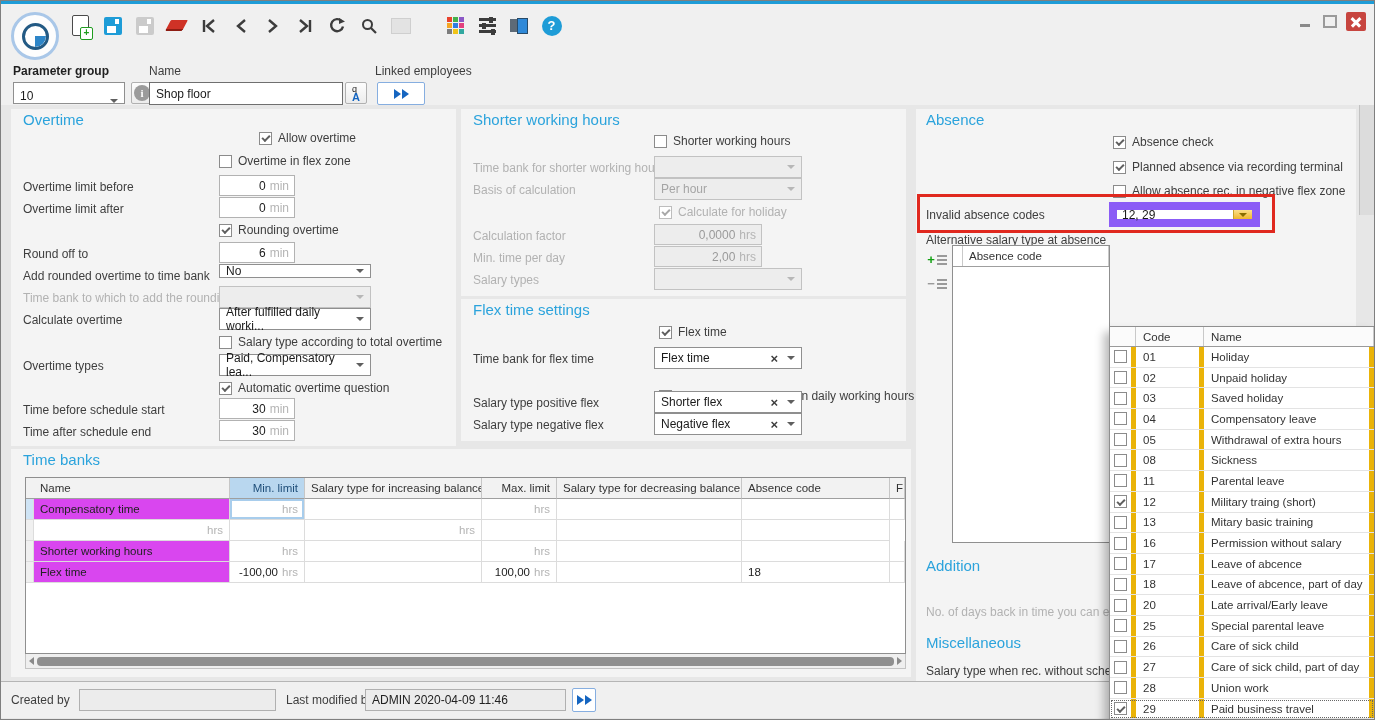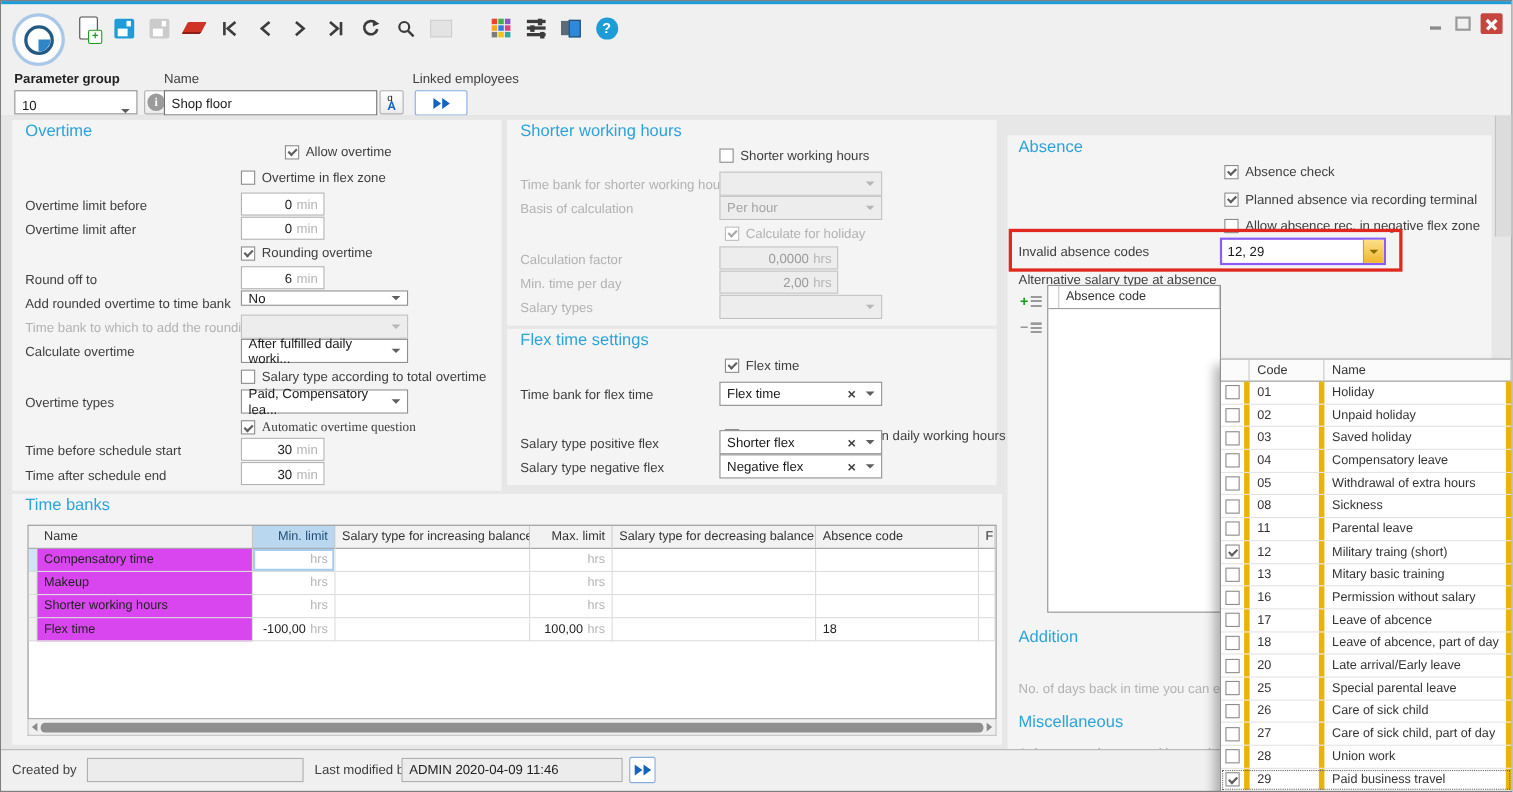--- a/index.html
+++ b/index.html
@@ -67,21 +67,21 @@
   .panel{position:absolute;background:#f4f4f4;}
   .hdr{position:absolute;font-size:15px;color:#2ba3dc;white-space:nowrap;}
   .cbrow{position:absolute;display:flex;align-items:center;gap:6px;font-size:12px;color:#3e3e3e;white-space:nowrap;}
   .cbrow.dis{color:#b2b2b2;}
   .cb{width:13px;height:13px;border:1px solid #8b8b8b;background:#fff;box-sizing:border-box;position:relative;flex:none;}
   .cb.on::after{content:"";position:absolute;left:2px;top:2.5px;width:6px;height:3px;border-left:2px solid #5f5f5f;border-bottom:2px solid #5f5f5f;transform:rotate(-45deg);}
   .cb.dcb{border-color:#bdbdbd;}
   .cb.dcb.on::after{border-color:#a8a8a8;}
   
   .redbox{position:absolute;border:3px solid #e0281e;z-index:60;pointer-events:none;}
-  .focuscombo{border:2px solid #8b5cf6;padding-left:5px;}
+  .focuscombo{border:8px solid #8b5cf6;padding-left:5px;}
   .goldbtn{width:18px;height:100%;background:linear-gradient(#fce08a,#f0b62e);border-left:1px solid #caa22a;display:flex;align-items:center;justify-content:center;flex:none;}
   .goldbtn i{width:0;height:0;border-left:4px solid transparent;border-right:4px solid transparent;border-top:4px solid #8a6d00;}
   .alttable{position:absolute;background:#fff;border:1px solid #8f8f8f;box-sizing:border-box;}
   .althead{display:grid;grid-template-columns:10px 1fr;height:20px;border-bottom:1px solid #9f9f9f;font-size:11.5px;color:#333;}
   .althead div{border-right:1px solid #c9c9c9;display:flex;align-items:center;padding-left:6px;}
   .rowbtn{position:absolute;width:22px;height:18px;display:flex;align-items:center;justify-content:center;gap:2px;}
   .rowbtn .sign{font-size:13px;font-weight:bold;line-height:10px;}
   .rowbtn .lines{width:10px;height:11px;background:repeating-linear-gradient(#9a9a9a 0 2px,transparent 2px 4px);}
   .vscroll{position:absolute;background:#dcdcdc;border-left:1px solid #c2c2c2;}
   
@@ -297,21 +297,21 @@
       <div class="cbrow" style="left:208px;top:226px;">
           <span class="cb"></span>
           <span>Salary type according to total overtime</span>
         </div>
       <div class="lbl" style="left:12px;top:250px;">Overtime types</div>
       <div class="combo" style="left:208px;top:245px;width:152px;height:22px;">
           <span>Paid, Compensatory lea...</span>
           <span class="sp"></span>
           <span class="arr"></span>
         </div>
-      <div class="cbrow" style="left:208px;top:272px;font-family:Liberation Serif, serif;">
+      <div class="cbrow" style="left:208px;top:272px;">
           <span class="cb on"></span>
           <span>Automatic overtime question</span>
         </div>
       <div class="lbl" style="left:12px;top:294px;">Time before schedule start</div>
       <div class="inp num" style="left:208px;top:289px;width:76px;height:21px;">
           <span>30</span>
           <span class="unit">min</span>
         </div>
       <div class="lbl" style="left:12px;top:316px;">Time after schedule end</div>
       <div class="inp num" style="left:208px;top:311px;width:76px;height:21px;">
@@ -384,21 +384,21 @@
         </div>
       <div class="lbl" style="left:12px;top:119px;">Salary type negative flex</div>
       <div class="combo" style="left:193px;top:114px;width:148px;height:22px;">
           <span>Negative flex</span>
           <span class="sp"></span>
           <span class="x">×</span>
           <span class="arr"></span>
         </div>
     </div>
 
-    <div class="panel" style="left:915px;top:18px;width:440px;height:572px;">
+    <div class="panel" style="left:915px;top:4px;width:440px;height:572px;">
       <div class="hdr" style="left:10px;top:2px;">Absence</div>
       <div class="cbrow" style="left:197px;top:26px;">
           <span class="cb on"></span>
           <span>Absence check</span>
         </div>
       <div class="cbrow" style="left:197px;top:51px;">
           <span class="cb on"></span>
           <span>Planned absence via recording terminal</span>
         </div>
       <div class="cbrow" style="left:197px;top:75px;">
@@ -470,23 +470,20 @@
               <div>
                 <span></span>
               </div>
               <div>
                 <span></span>
               </div>
               <div></div>
             </div>
             <div class="tbrow">
               <div class="selc"></div>
-              <div class="namec">
-                <span>Makeup</span>
-              </div>
               <div class="numc minc">
                 <span></span>
                 <span class="unit">hrs</span>
               </div>
               <div>
                 <span></span>
               </div>
               <div class="numc">
                 <span></span>
                 <span class="unit">hrs</span>

